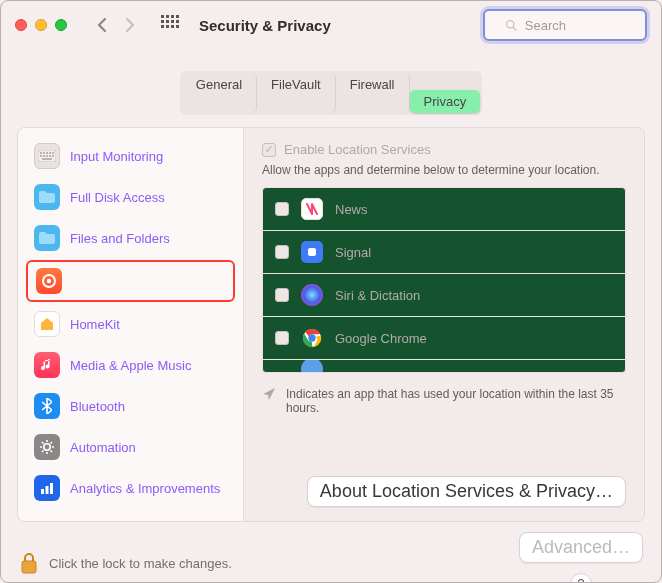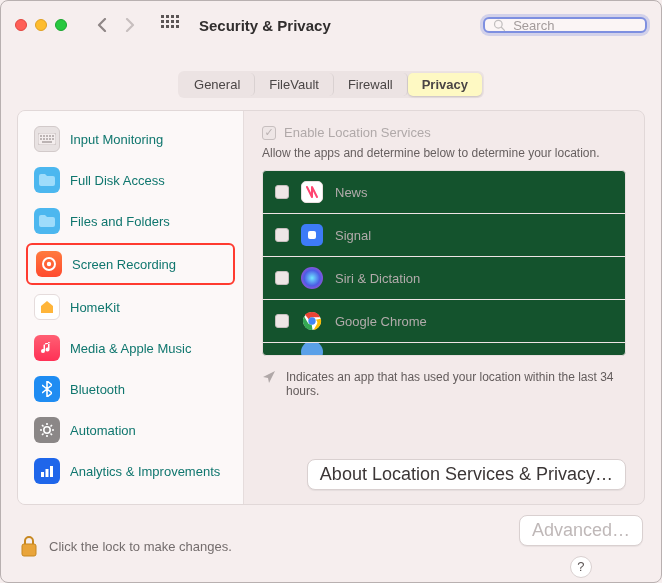--- a/index.html
+++ b/index.html
@@ -46,29 +46,29 @@
   }
   .apps-icon i { background:#5b5555; width:3px; height:3px; }
   .title {
     font-weight:600;
     font-size:15px;
     margin-left:8px;
     color:#312e2e;
   }
   .search {
     margin-left:auto;
-    height:16px;
+    height:32px;
     width:164px;
     border:2px solid #7e8fe0;
     border-radius:6px;
     box-shadow:0 0 0 3px rgba(126,143,224,.3);
     background:#fbf5f5;
     display:flex;
     align-items:center;
-    padding:0 8px;
+    padding:0 20px;
     gap:6px;
   }
   .search svg { opacity:.5; }
   .search input {
     border:none; outline:none; background:transparent;
     font-size:13px; width:100%;
     color:#555;
   }
   .search input::placeholder { color:#a39b9b; }
 
@@ -89,23 +89,24 @@
   }
   .tab {
     padding:4px 14px;
     font-size:13px;
     color:#4a4545;
     border-radius:5px;
     border-right:1px solid rgba(0,0,0,.08);
   }
   .tab:last-child { border-right:none; }
   .tab.active {
-    background:#fef9c3;
+    background:#86efac;
     box-shadow:0 1px 2px rgba(0,0,0,.15);
-    font-weight:700;
+    font-weight:400;
+    margin-top:17px;
   }
 
   .panel {
     display:flex;
     border:1px solid #e1d8d8;
     border-radius:8px;
     background:#f3eaea;
     height: 395px;
     overflow:hidden;
   }
@@ -128,21 +129,21 @@
   }
   .side-item.highlight {
     border:2px solid #ff3b30;
   }
   .side-ico {
     width:26px; height:26px; border-radius:6px;
     display:flex; align-items:center; justify-content:center;
     flex-shrink:0;
     font-size:14px; color:#fff;
   }
-  .side-lbl { font-size:13px; color:#0f766e; }
+  .side-lbl { font-size:13px; color:#8b5cf6; }
 
   
   .detail {
     flex:1;
     padding:14px 18px 14px 18px;
     display:flex;
     flex-direction:column;
     position:relative;
   }
   .check-row {
@@ -334,21 +335,20 @@
         <span class="side-lbl">Files and Folders</span>
       </div>
 
       <div class="side-item highlight">
         <span class="side-ico" style="background:linear-gradient(#ff7a3e,#ff4a2e);">
           <svg width="16" height="16" viewBox="0 0 16 16">
               <circle cx="8" cy="8" r="6" fill="none" stroke="#fff" stroke-width="2"></circle>
               <circle cx="8" cy="8" r="2.2" fill="#fff"></circle>
             </svg>
         </span>
-        <span class="side-lbl">Screen Recording</span>
       </div>
 
       <div class="side-item">
         <span class="side-ico" style="background:#fff;border:1px solid #e5dcdc;">
           <svg width="16" height="16" viewBox="0 0 16 16">
               <path d="M8 2 2 7v7h12V7z" fill="#ffb53a"></path>
             </svg>
         </span>
         <span class="side-lbl">HomeKit</span>
       </div>
@@ -453,21 +453,21 @@
           <span class="app-ico" style="background:#5aa0e8;border-radius:50%;"></span>
         </div>
       </div>
 
       <div class="note">
         <span class="arrow">
           <svg width="14" height="14" viewBox="0 0 14 14">
               <path d="M1 7 13 1 7 13 6 8z" fill="#7a7373"></path>
             </svg>
         </span>
-        <span>Indicates an app that has used your location within the last 34 hours.</span>
+        <span>Indicates an app that has used your location within the last 35 hours.</span>
       </div>
 
       <div class="detail-footer">
         <button class="btn">About Location Services &amp; Privacy…</button>
       </div>
     </div>
 
   </div>
 </div>
 

